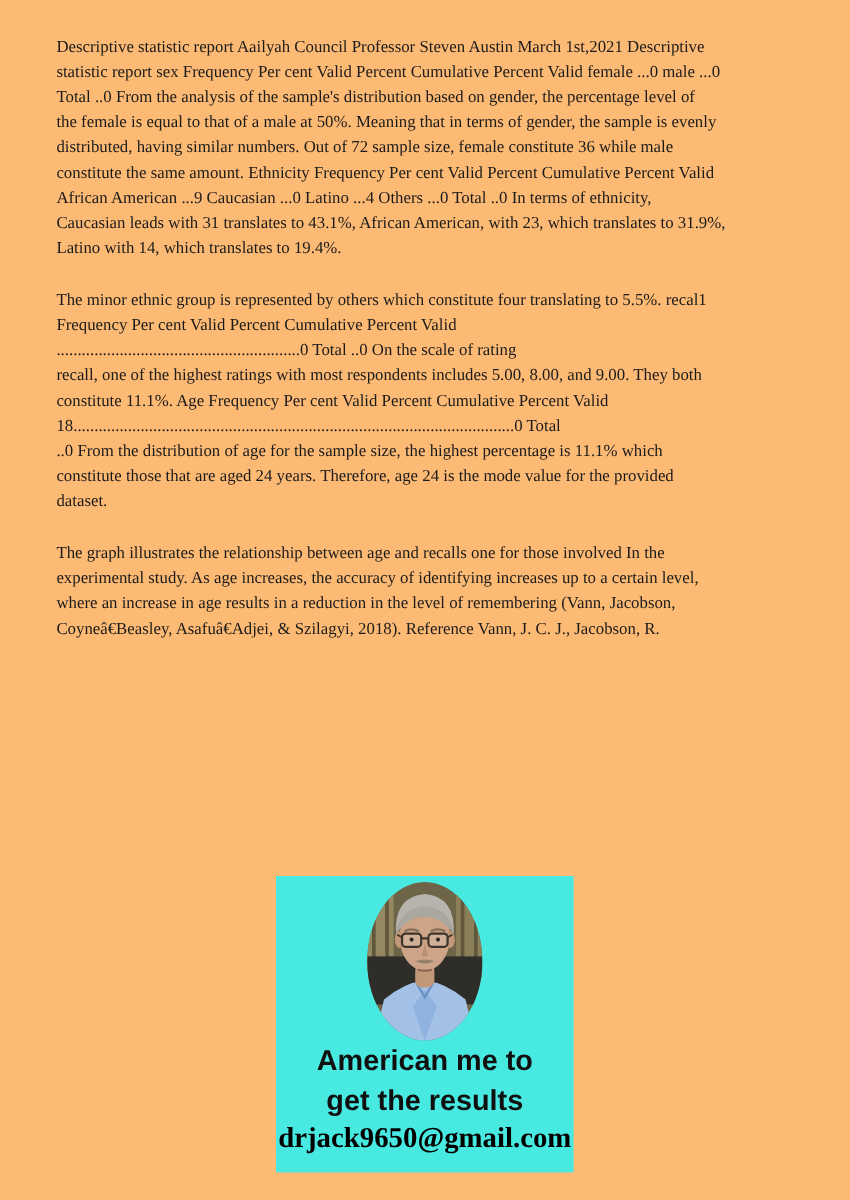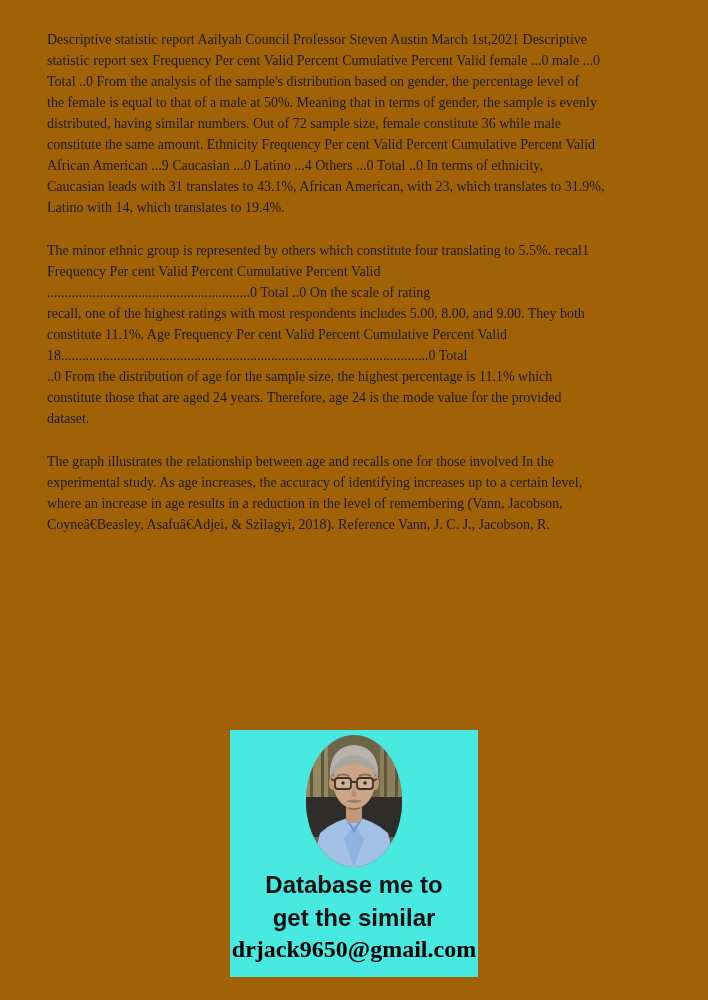--- a/index.html
+++ b/index.html
@@ -1,20 +1,20 @@
 <!DOCTYPE html>
 <html><head>
 <meta charset="utf-8">
 <style>
   html, body { margin: 0; padding: 0; background: #ffffff; }
   .page {
     position: relative;
     width: 708px;
     height: 1000px;
-    background: #a16207;
+    background: #fdba74;
     font-family: "Liberation Serif", serif;
     color: #1b1b1b;
     overflow: hidden;
   }
   .doc-text {
     position: absolute;
     left: 47px;
     top: 29px;
     width: 625px;
   }
@@ -134,18 +134,18 @@
         <circle cx="37" cy="48" r="1.7" fill="#33281f"></circle>
         <circle cx="59" cy="48" r="1.7" fill="#33281f"></circle>
 
         <path d="M48 50 Q47 58 45 61 Q48 63 51 61 Q49 58 48 50" fill="#bb8f70"></path>
 
         <path d="M40 66 Q48 63 56 66 Q48 70 40 66 Z" fill="#94816c"></path>
 
         <path d="M42 73 Q48 75 54 73" stroke="#8a6450" stroke-width="1.6" fill="none"></path>
       </g>
     </svg>
-    <div class="promo-headline">Database me to</div>
-    <div class="promo-headline">get the similar</div>
+    <div class="promo-headline">American me to</div>
+    <div class="promo-headline">get the results</div>
     <div class="promo-email">drjack9650@gmail.com</div>
   </div>
 
 </div>
 
 </body></html>

